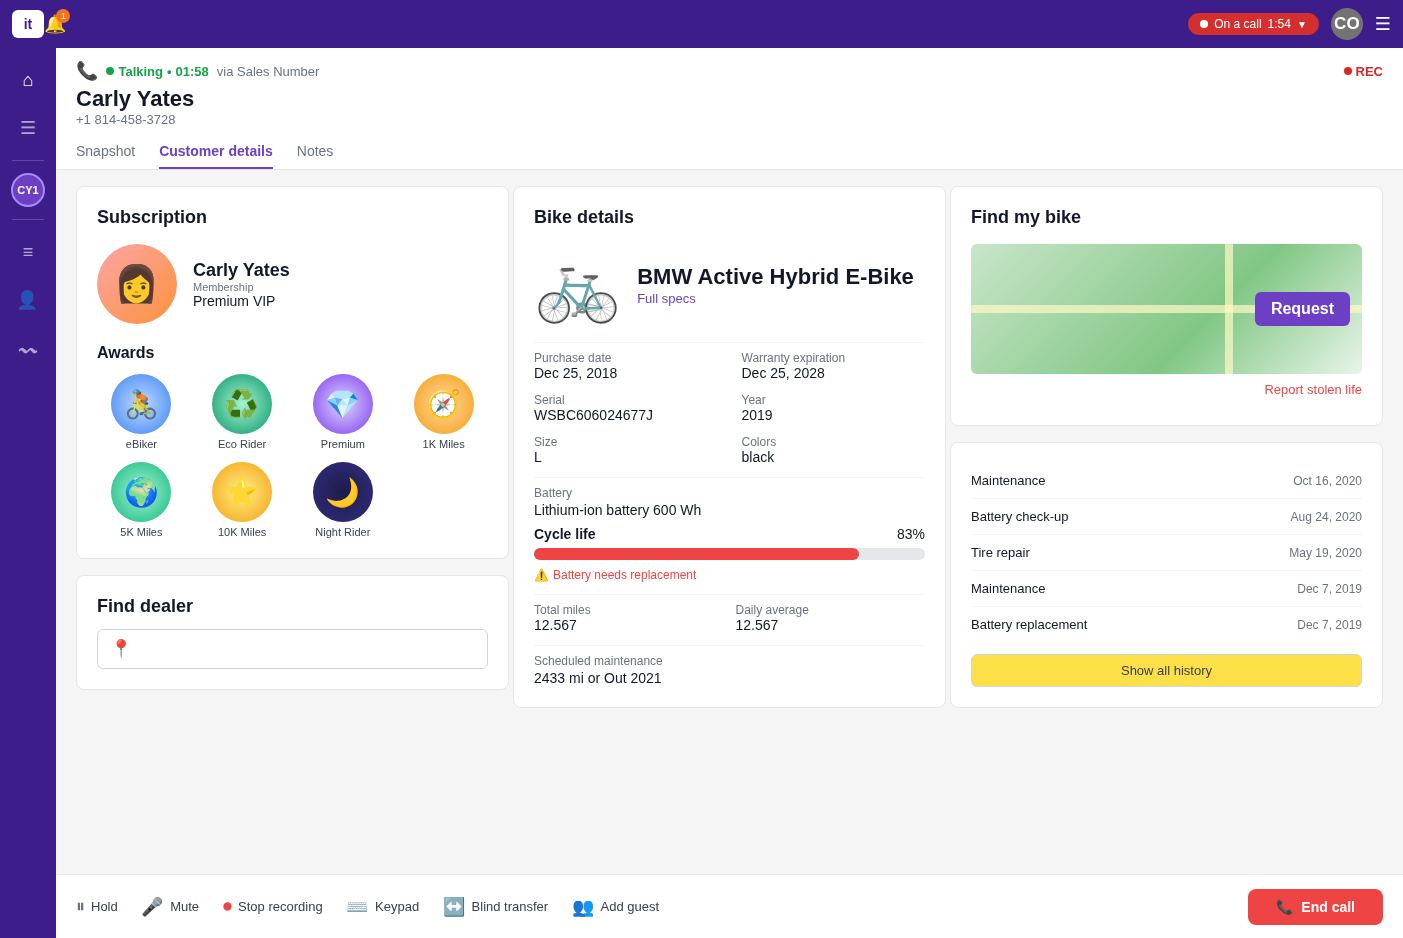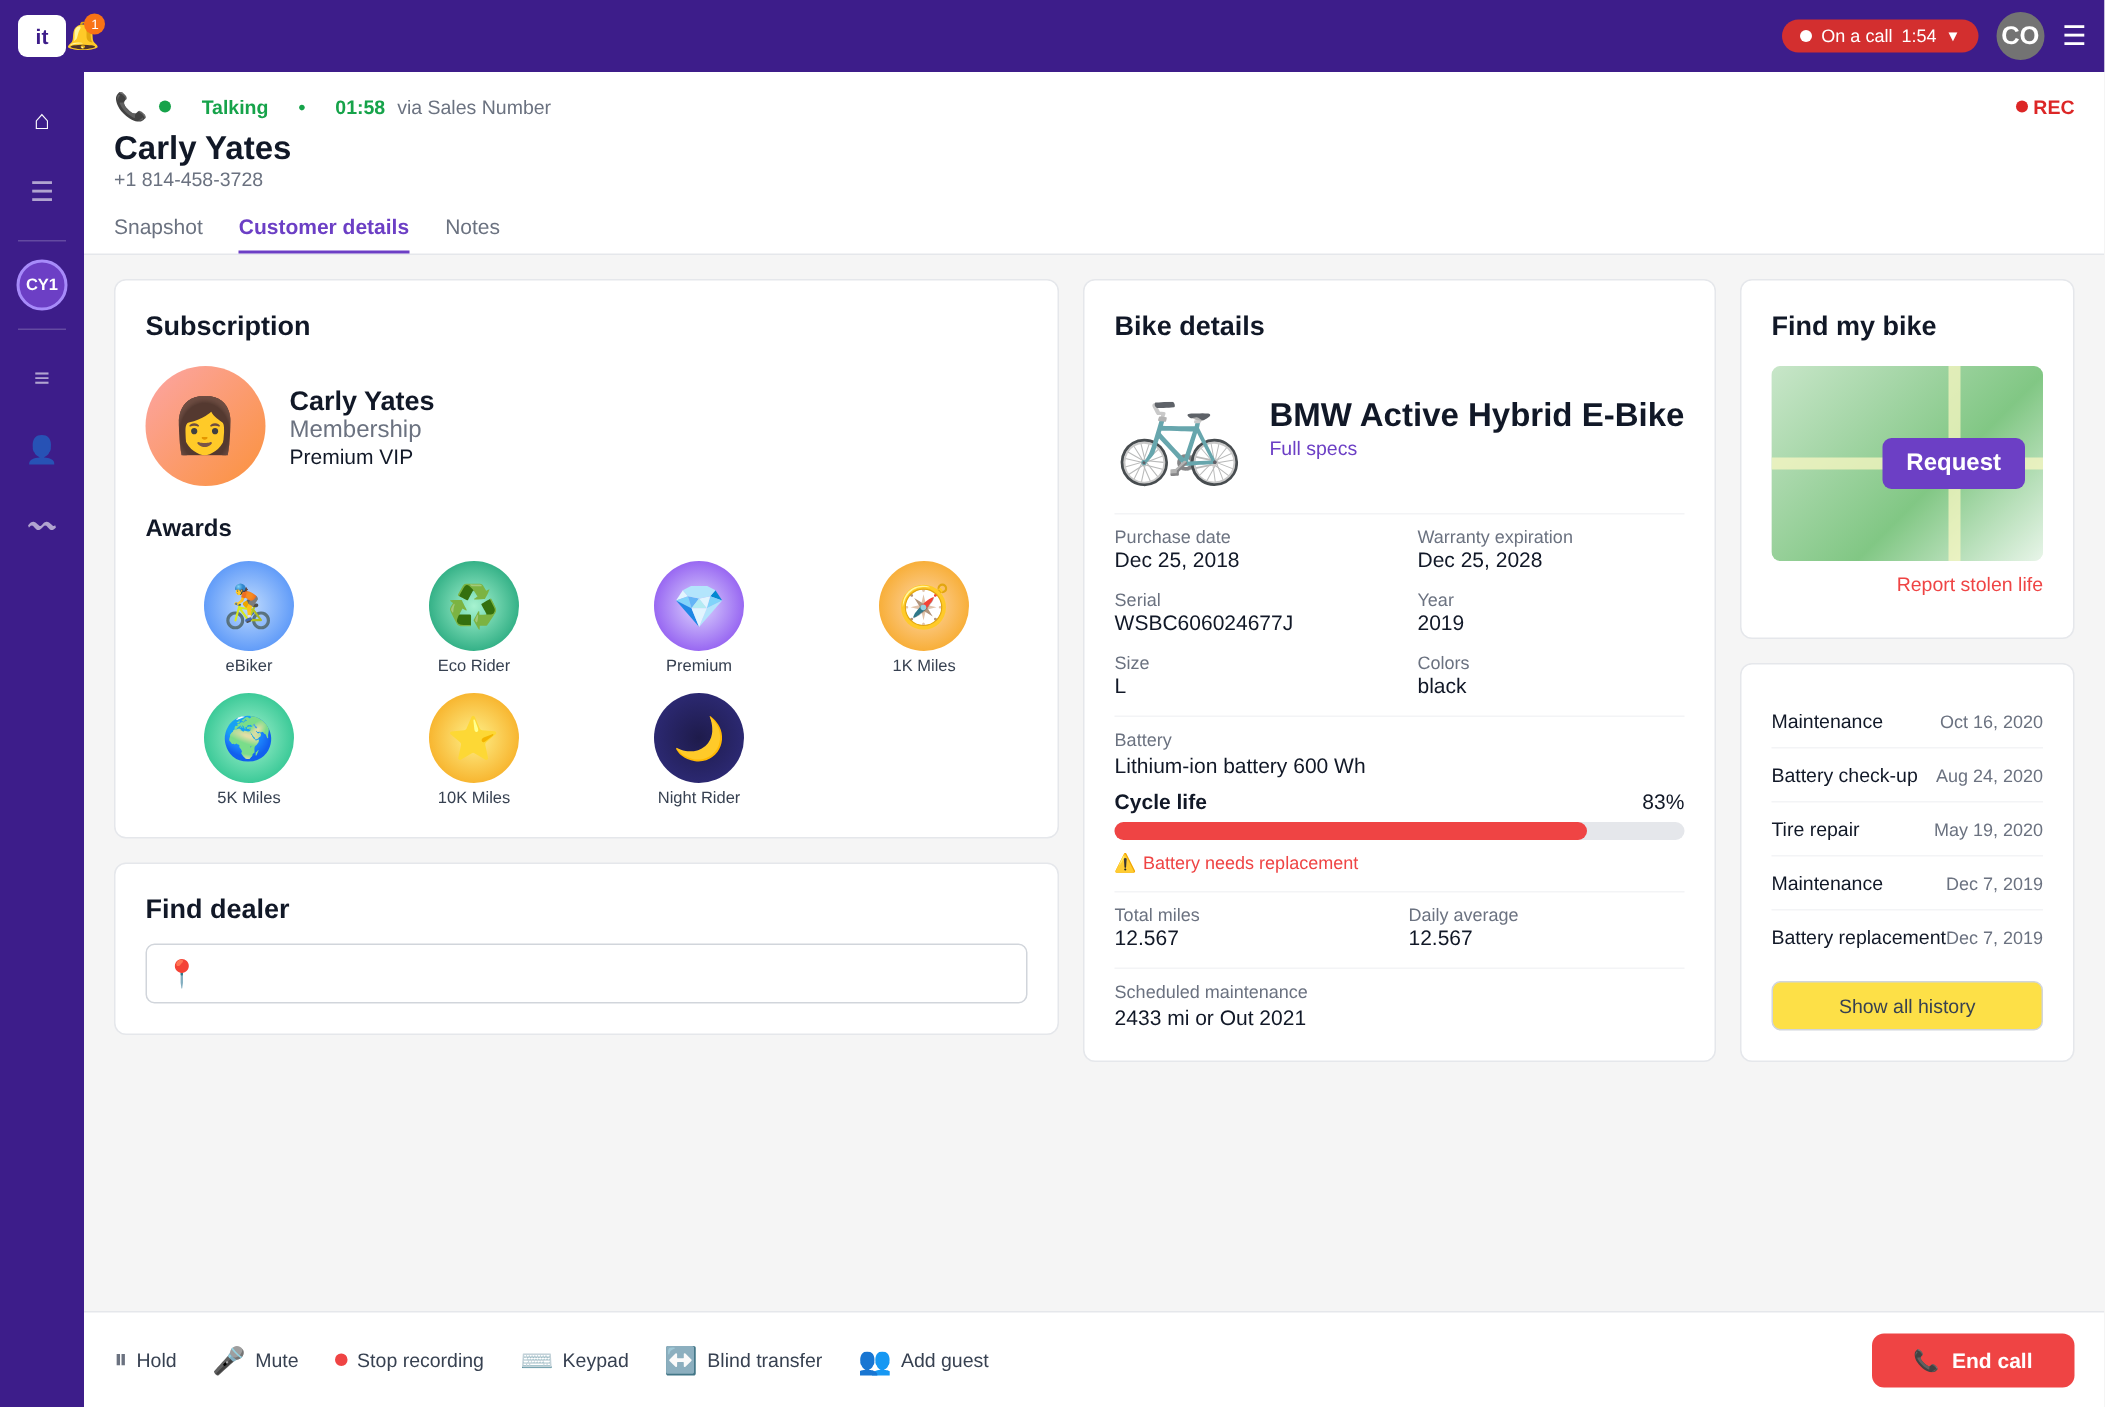--- a/index.html
+++ b/index.html
@@ -35,43 +35,43 @@
     .sidebar-avatar-cy { background: #6c3fc5; color: white; border-radius: 50%; width: 34px; height: 34px; display: flex; align-items: center; justify-content: center; font-weight: 700; font-size: 11px; cursor: pointer; border: 2px solid #a78bfa; position: relative; }
     .sidebar-divider { width: 32px; height: 1px; background: rgba(255,255,255,0.2); margin: 4px 0; }
 
     
     .content-area { flex: 1; display: flex; flex-direction: column; overflow: hidden; }
 
     
     .call-header { background: white; padding: 12px 20px 0 20px; border-bottom: 1px solid #e5e7eb; flex-shrink: 0; }
     .call-status-row { display: flex; align-items: center; gap: 8px; margin-bottom: 4px; justify-content: space-between; }
     .call-status-left { display: flex; align-items: center; gap: 8px; }
-    .talking-badge { color: #16a34a; font-weight: 600; font-size: 13px; display: flex; align-items: center; gap: 20px; }
+    .talking-badge { color: #16a34a; font-weight: 600; font-size: 13px; display: flex; align-items: center; gap: 4px; }
     .talking-dot { width: 8px; height: 8px; background: #16a34a; border-radius: 50%; }
     .via-text { color: #6b7280; font-size: 13px; }
     .rec-badge { color: #dc2626; font-weight: 700; font-size: 13px; display: flex; align-items: center; gap: 4px; }
     .rec-dot { width: 8px; height: 8px; background: #dc2626; border-radius: 50%; }
     .caller-name { font-size: 22px; font-weight: 700; color: #111827; }
     .caller-phone { font-size: 13px; color: #6b7280; margin-bottom: 8px; }
     .tabs-row { display: flex; gap: 24px; }
     .tab { padding: 8px 0; font-size: 14px; color: #6b7280; cursor: pointer; border-bottom: 2px solid transparent; }
     .tab.active { color: #6c3fc5; border-bottom: 2px solid #6c3fc5; font-weight: 600; }
 
     
-    .page-content { flex: 1; overflow-y: auto; padding: 16px 20px; display: grid; grid-template-columns: 1fr; gap: 16px; align-content: start; }
+    .page-content { flex: 1; overflow-y: auto; padding: 16px 20px; display: grid; grid-template-columns: 1fr 1fr 1fr; gap: 4px; align-content: start; }
 
     
     .card { background: white; border-radius: 8px; border: 1px solid #e5e7eb; padding: 20px; }
     .card-title { font-size: 18px; font-weight: 700; color: #111827; margin-bottom: 16px; }
 
     
     .subscription-card { grid-column: 1; }
     .sub-profile { display: flex; align-items: center; gap: 16px; margin-bottom: 20px; }
     .sub-name { font-size: 18px; font-weight: 700; color: #111827; }
-    .sub-label { font-size: 16px; color: #6b7280; }
+    .sub-label { font-size: 11px; color: #6b7280; }
     .sub-value { font-size: 14px; color: #111827; font-weight: 500; }
 
     
     .awards-title { font-size: 16px; font-weight: 700; color: #111827; margin-bottom: 12px; }
     .awards-grid { display: grid; grid-template-columns: repeat(4, 1fr); gap: 12px; }
     .award-item { display: flex; flex-direction: column; align-items: center; gap: 4px; }
     .award-icon { width: 60px; height: 60px; border-radius: 50%; display: flex; align-items: center; justify-content: center; font-size: 28px; }
     .award-label { font-size: 11px; color: #374151; text-align: center; }
 
     

